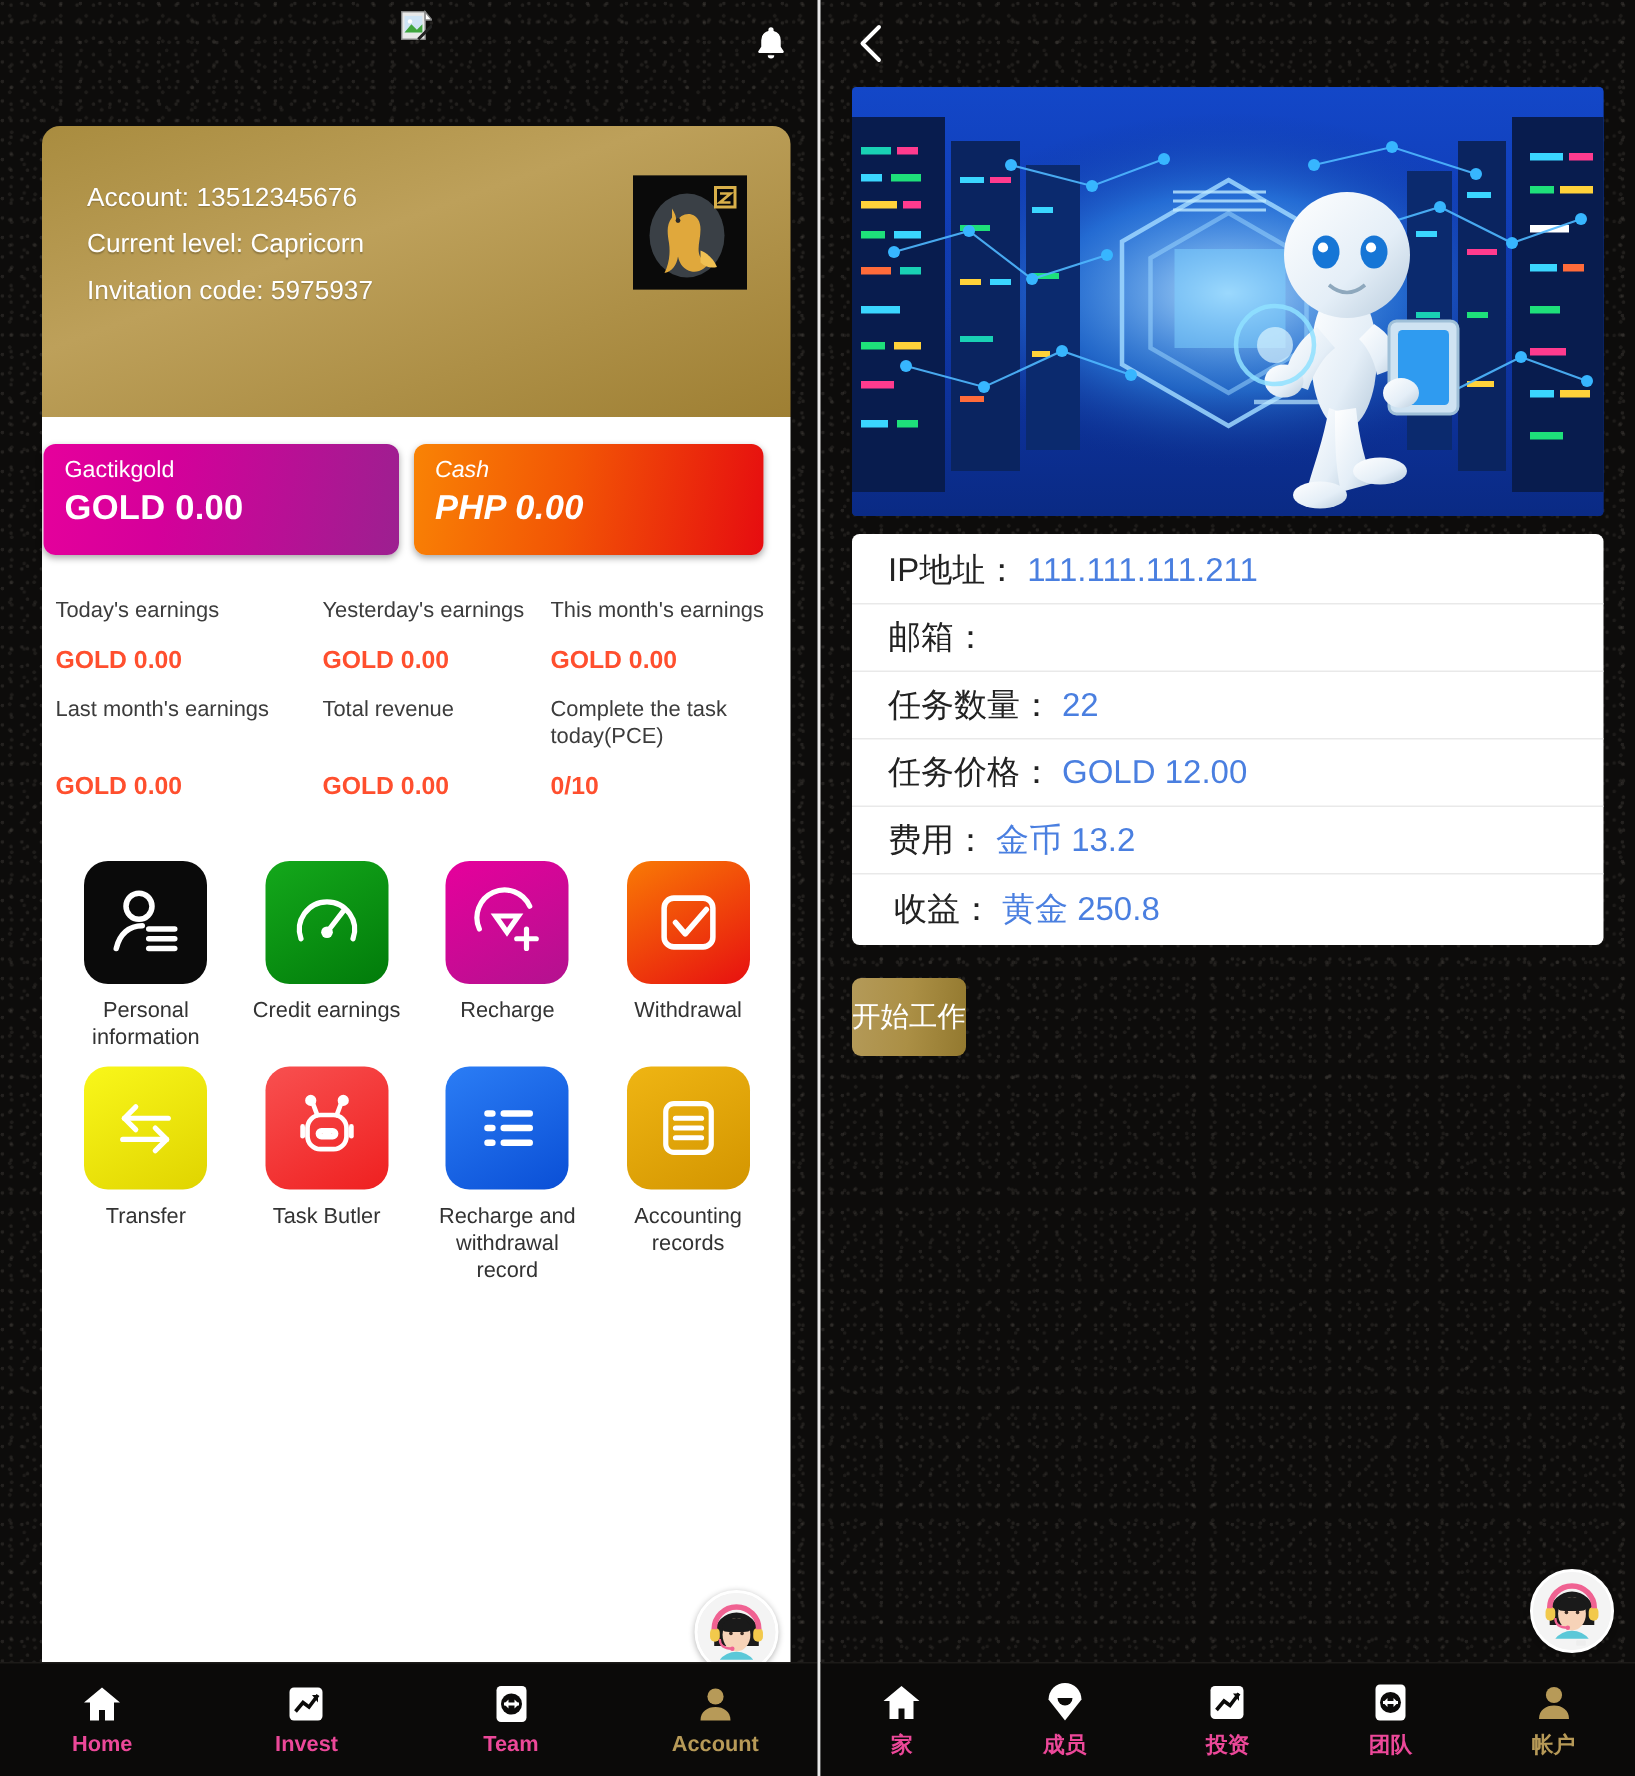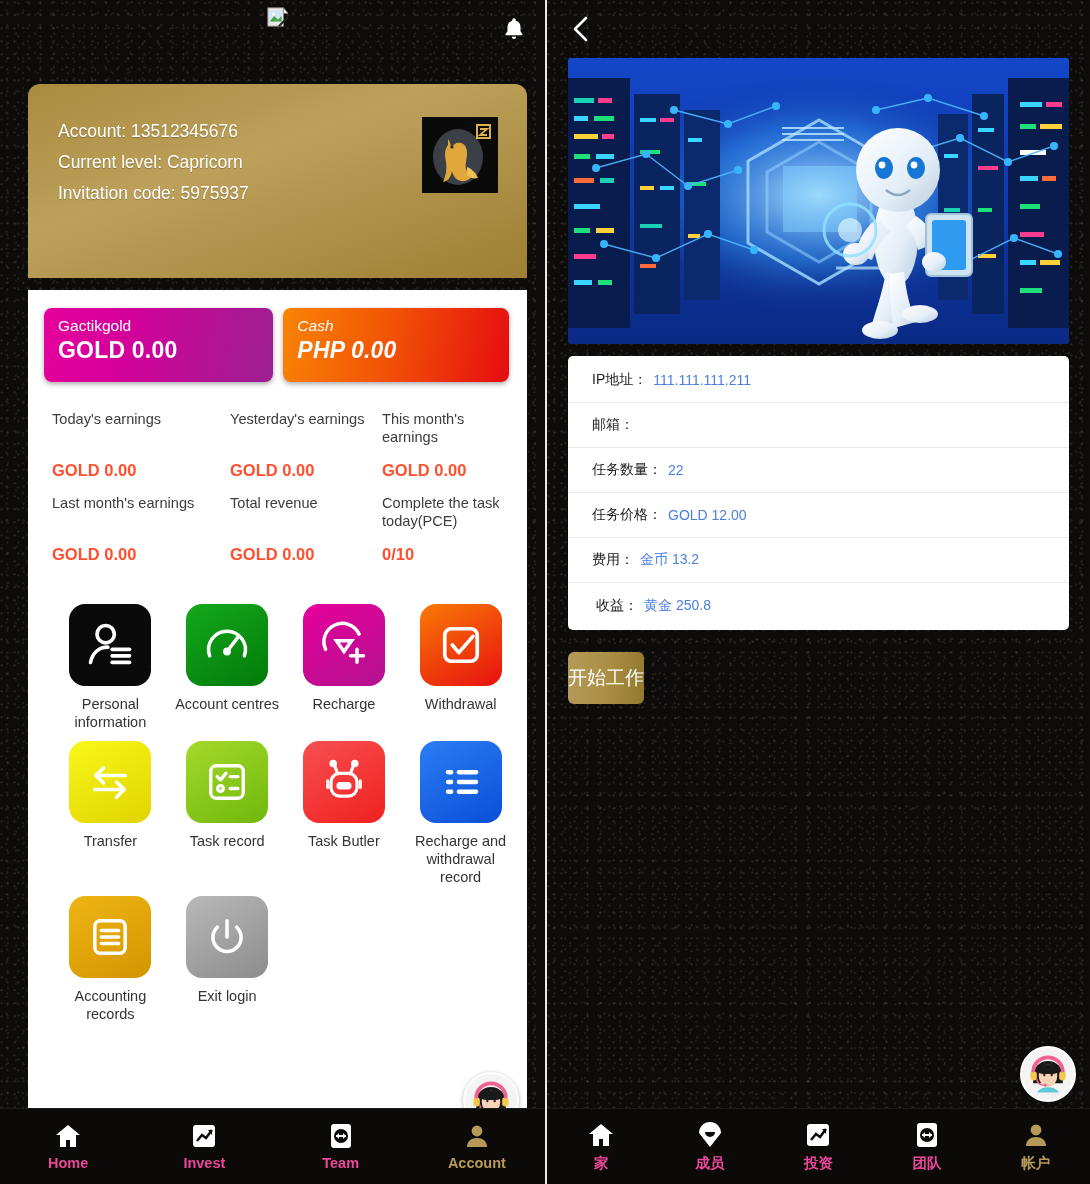--- a/index.html
+++ b/index.html
@@ -48,24 +48,24 @@
     text-shadow: 0 1px 1px rgba(0,0,0,.25);
   }
   .zodiac {
     position: absolute; right: 29px; top: 33px;
     width: 76px; height: 76px;
     background: #0a0a0a;
     display: flex; align-items: center; justify-content: center;
   }
 
   .white-sheet {
-    margin: 12px 18px 0 28px;
+    margin: 0 18px 0 28px;
     background: #fff;
     border-radius: 0 0 6px 6px;
-    padding: 18px 0 14px 16px;
+    padding: 18px 0 14px 1px;
     min-height: 842px;
     position: relative;
   }
 
   .balance-row { display: flex; gap: 10px; padding: 0 18px 0 0; }
   .bal-card {
     height: 74px; border-radius: 8px;
     padding: 9px 0 0 14px; color: #fff;
     box-shadow: 0 2px 5px rgba(0,0,0,.35);
   }
@@ -136,21 +136,21 @@
 
   .info-card {
     margin: 12px 21px 0 21px;
     background: #fff; border-radius: 5px;
     padding: 2px 0;
   }
   .info-row {
     display: flex; align-items: center;
     padding: 0 0 0 24px; height: 45px;
     border-bottom: 1px solid #e9e9e9;
-    font-size: 14px;
+    font-size: 22px;
   }
   .info-row:last-child { border-bottom: none; padding-left: 28px; }
   .info-k { color: #222; }
   .info-v { color: #4a7fe0; margin-left: 6px; }
 
   .start-btn {
     margin: 22px 21px 0 21px; height: 52px;
     border-radius: 6px;
     background: linear-gradient(95deg, #b49a59 0%, #ab8f45 50%, #93792f 100%);
     color: #fff; font-size: 19px;
@@ -246,21 +246,21 @@
         </div>
 
         <div class="icon-cell">
           <div class="icon-tile" style="background:linear-gradient(150deg,#14a81b,#017b0a)">
             <svg viewBox="0 0 48 48" width="52" height="52" fill="none" stroke="#fff" stroke-width="3.2" stroke-linecap="round">
               <path d="M8 34a17 17 0 1132 0"></path>
               <circle cx="24" cy="30" r="3.6" fill="#fff" stroke="none"></circle>
               <line x1="24" y1="30" x2="34" y2="17"></line>
             </svg>
           </div>
-          <div class="icon-cap">Account centres</div>
+          <div class="icon-cap">Credit earnings</div>
         </div>
 
         <div class="icon-cell">
           <div class="icon-tile" style="background:linear-gradient(150deg,#e6009c,#b3128f)">
             <svg viewBox="0 0 48 48" width="52" height="52" fill="none" stroke="#fff" stroke-width="3.2" stroke-linecap="round">
               <path d="M38 14A17 17 0 107 28"></path>
               <path d="M17 20h14l-7 10z"></path>
               <line x1="36" y1="28" x2="36" y2="40"></line>
               <line x1="30" y1="34" x2="42" y2="34"></line>
             </svg>
@@ -283,32 +283,20 @@
             <svg viewBox="0 0 48 48" width="52" height="52" fill="none" stroke="#fff" stroke-width="3.2" stroke-linecap="round" stroke-linejoin="round">
               <line x1="38" y1="18" x2="11" y2="18"></line>
                 <polyline points="18,11 11,18 18,25"></polyline>
               <line x1="10" y1="31" x2="37" y2="31"></line>
                 <polyline points="30,24 37,31 30,38"></polyline>
             </svg>
           </div>
           <div class="icon-cap">Transfer</div>
         </div>
 
-        <div class="icon-cell">
-          <div class="icon-tile" style="background:linear-gradient(150deg,#a5d92b,#6fb80c)">
-            <svg viewBox="0 0 48 48" width="52" height="52" fill="none" stroke="#fff" stroke-width="3.1" stroke-linecap="round" stroke-linejoin="round">
-              <rect x="9" y="9" width="30" height="30" rx="5"></rect>
-              <polyline points="15,19 18,22 23,16"></polyline>
-              <line x1="27" y1="19" x2="34" y2="19"></line>
-              <circle cx="18" cy="30" r="2.6"></circle>
-              <line x1="27" y1="30" x2="34" y2="30"></line>
-            </svg>
-          </div>
-          <div class="icon-cap">Task record</div>
-        </div>
 
         <div class="icon-cell">
           <div class="icon-tile" style="background:linear-gradient(150deg,#f85050,#ef2020)">
             <svg viewBox="0 0 48 48" width="52" height="52" fill="none" stroke="#fff" stroke-width="2.9" stroke-linecap="round">
               <line x1="15" y1="8" x2="18" y2="16"></line>
                 <circle cx="14" cy="7" r="2" fill="#fff"></circle>
               <line x1="33" y1="8" x2="30" y2="16"></line>
                 <circle cx="34" cy="7" r="2" fill="#fff"></circle>
               <rect x="12" y="16" width="24" height="21" rx="8"></rect>
               <rect x="17" y="24" width="14" height="7" rx="3.5" fill="#fff" stroke="none"></rect>
@@ -340,29 +328,20 @@
             <svg viewBox="0 0 48 48" width="52" height="52" fill="none" stroke="#fff" stroke-width="3.2" stroke-linecap="round">
               <rect x="10" y="9" width="28" height="30" rx="5"></rect>
               <line x1="16" y1="18" x2="32" y2="18"></line>
               <line x1="16" y1="24" x2="32" y2="24"></line>
               <line x1="16" y1="30" x2="32" y2="30"></line>
             </svg>
           </div>
           <div class="icon-cap">Accounting records</div>
         </div>
 
-        <div class="icon-cell">
-          <div class="icon-tile" style="background:linear-gradient(150deg,#b9b9b9,#8c8c8c)">
-            <svg viewBox="0 0 48 48" width="52" height="52" fill="none" stroke="#fff" stroke-width="3.3" stroke-linecap="round">
-              <path d="M15 15a13 13 0 1018 0"></path>
-              <line x1="24" y1="9" x2="24" y2="24"></line>
-            </svg>
-          </div>
-          <div class="icon-cap">Exit login</div>
-        </div>
 
       </div>
 
       <div class="support">
         <svg viewBox="0 0 56 56" width="52" height="52">
           <circle cx="28" cy="28" r="28" fill="#f4f4f4"></circle>
           <path d="M12 30a16 16 0 0132 0v8H12z" fill="#1a1a1a"></path>
           <ellipse cx="28" cy="30" rx="10" ry="12" fill="#f7d3b8"></ellipse>
           <path d="M18 24c2-8 18-8 20 0 1 4-2 4-10 4s-11 0-10-4z" fill="#1a1a1a"></path>
           <rect x="9" y="25" width="7" height="10" rx="3.5" fill="#f2c94c"></rect>

